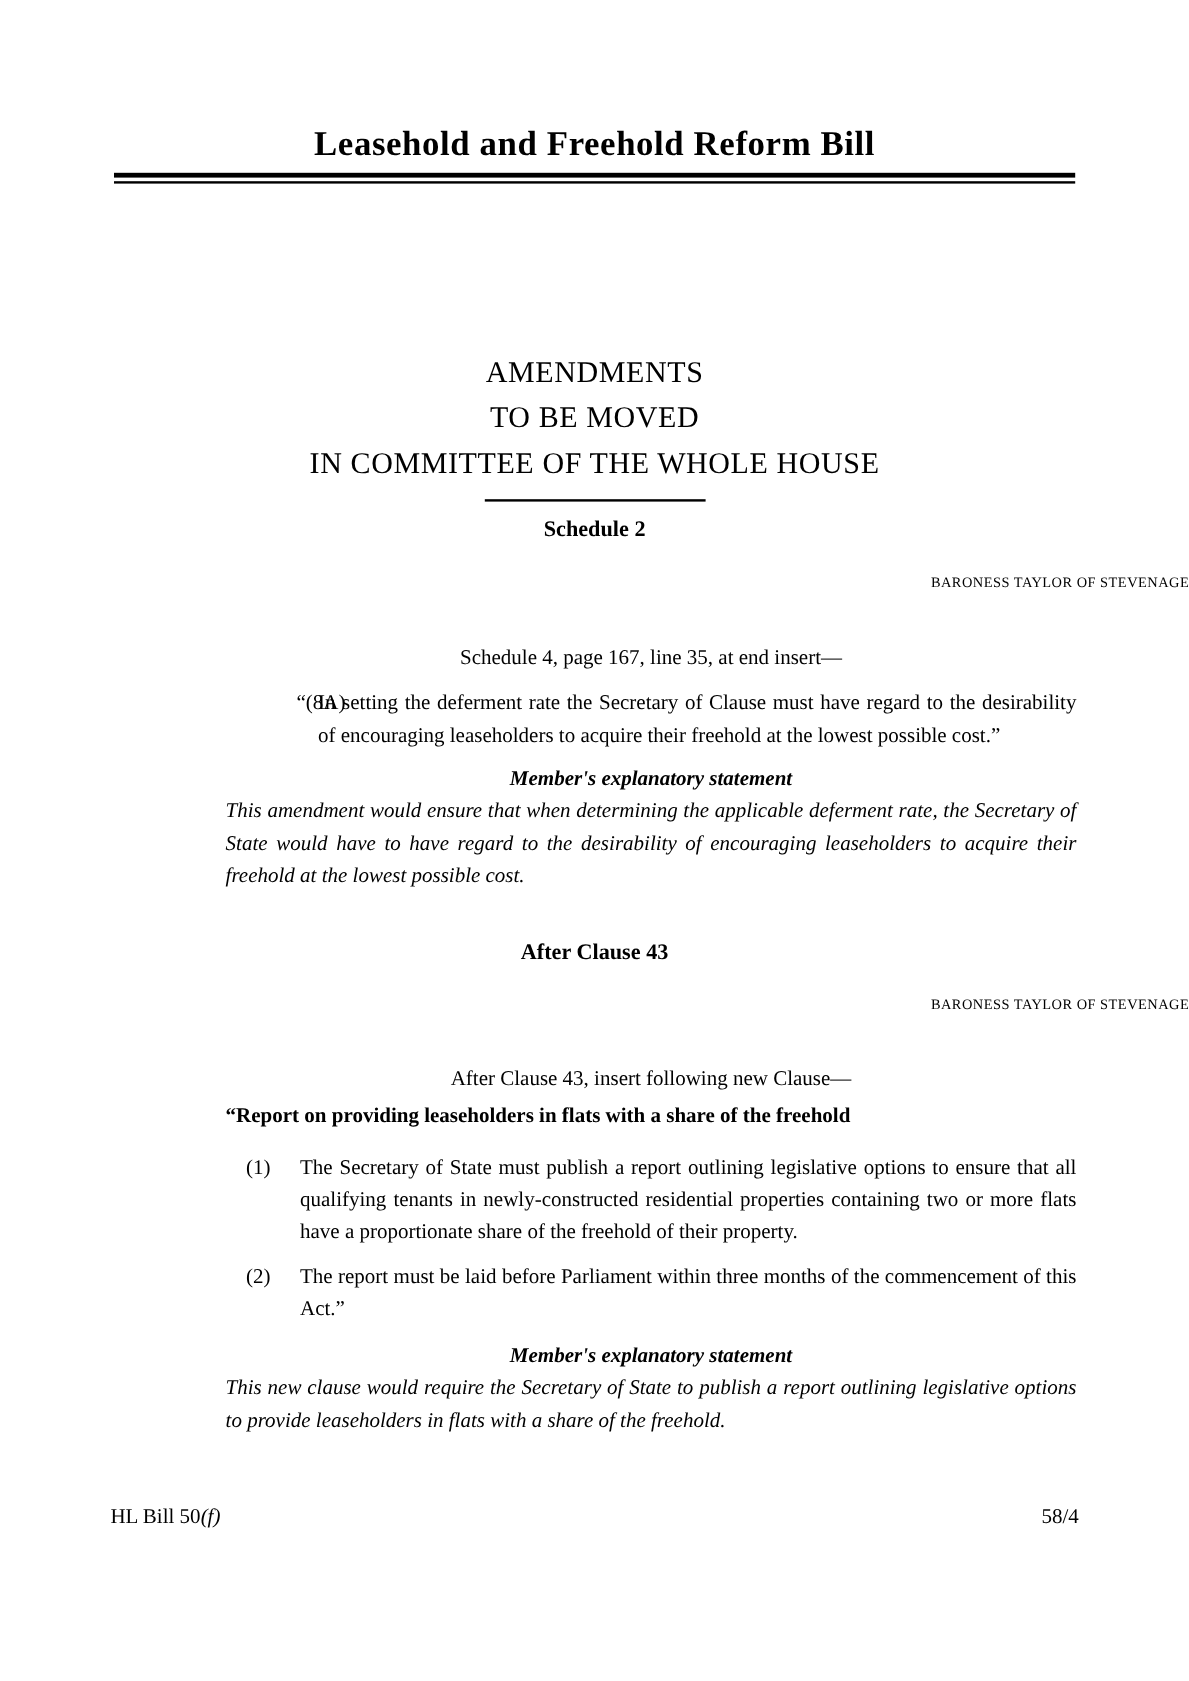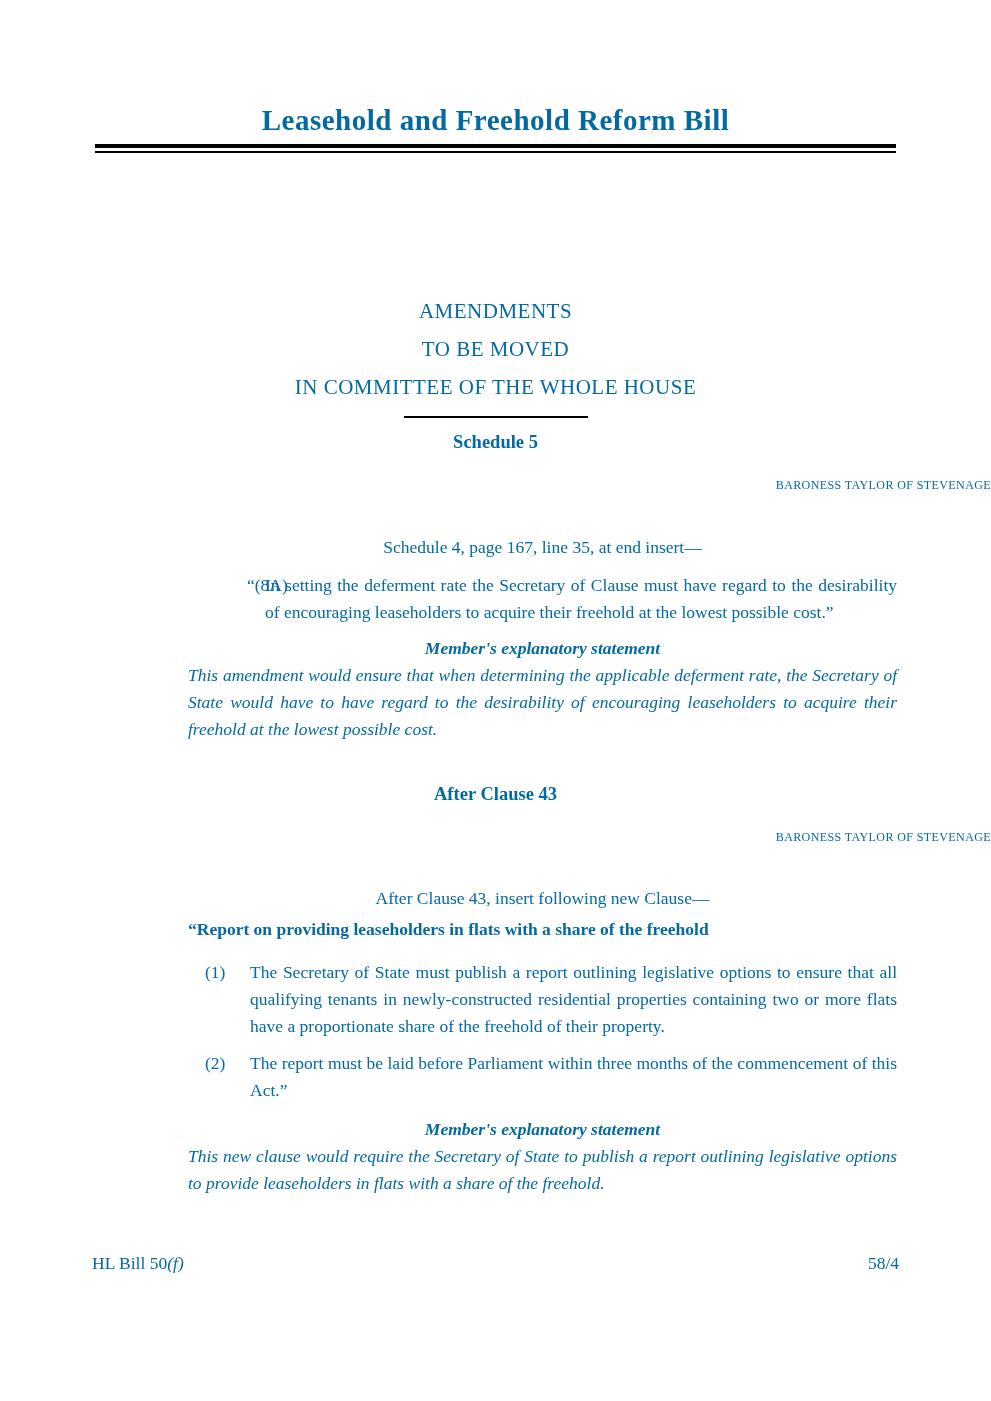--- a/index.html
+++ b/index.html
@@ -5,21 +5,21 @@
   html, body {
     margin: 0;
     padding: 0;
     background: #ffffff;
   }
   .page {
     position: relative;
     width: 991px;
     height: 1401px;
     background: #ffffff;
-    color: #0369a1;
+    color: #000000;
     font-family: "Liberation Serif", "DejaVu Serif", serif;
     overflow: hidden;
   }
   
   .doc-title {
     padding-top: 104px;
     text-align: center;
     font-size: 29px;
     font-weight: bold;
     letter-spacing: 0.5px;
@@ -29,21 +29,21 @@
     width: 801px;
     height: 3px;
     margin: 7px auto 0 auto;
     border-top: 4px solid #000;
     border-bottom: 2px solid #000;
   }
   
   .center-block {
     margin-top: 146px;
     text-align: center;
-    font-size: 21px;
+    font-size: 25px;
     letter-spacing: 0.5px;
   }
   .center-block .cline {
     line-height: 24px;
     margin-bottom: 14px;
   }
   .small-rule {
     width: 184px;
     border-top: 2px solid #000;
     margin: 17px auto 0 auto;
@@ -142,21 +142,21 @@
   <div class="doc-title">Leasehold and Freehold Reform Bill</div>
   <div class="double-rule"></div>
 
   <div class="center-block">
     <div class="cline">AMENDMENTS</div>
     <div class="cline">TO BE MOVED</div>
     <div class="cline">IN COMMITTEE OF THE WHOLE HOUSE</div>
     <div class="small-rule"></div>
   </div>
 
-  <div class="section-heading">Schedule 5</div>
+  <div class="section-heading">Schedule 2</div>
   <div class="mover">BARONESS TAYLOR OF STEVENAGE</div>
 
   <div class="content">
     <div class="instruction">Schedule 4, page 167, line 35, at end insert—</div>
     <div class="clause level-8a">
       <span class="clause-num">“(8A)</span>
       <span class="clause-text">In setting the deferment rate the Secretary of Clause must have regard to the desirability of encouraging leaseholders to acquire their freehold at the lowest possible cost.”</span>
     </div>
     <div class="explanatory">
       <div class="explanatory-label">Member's explanatory statement</div>

